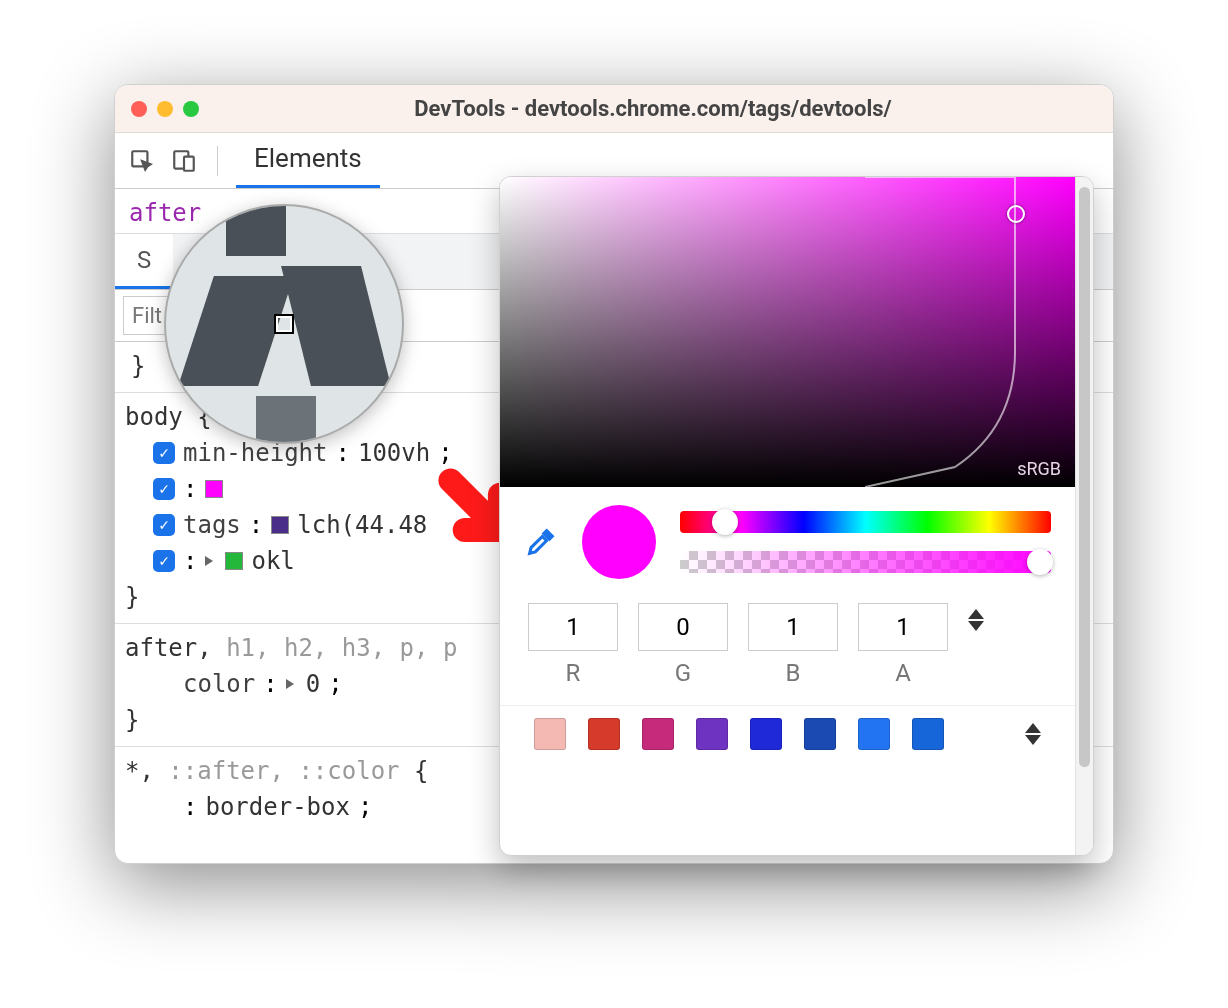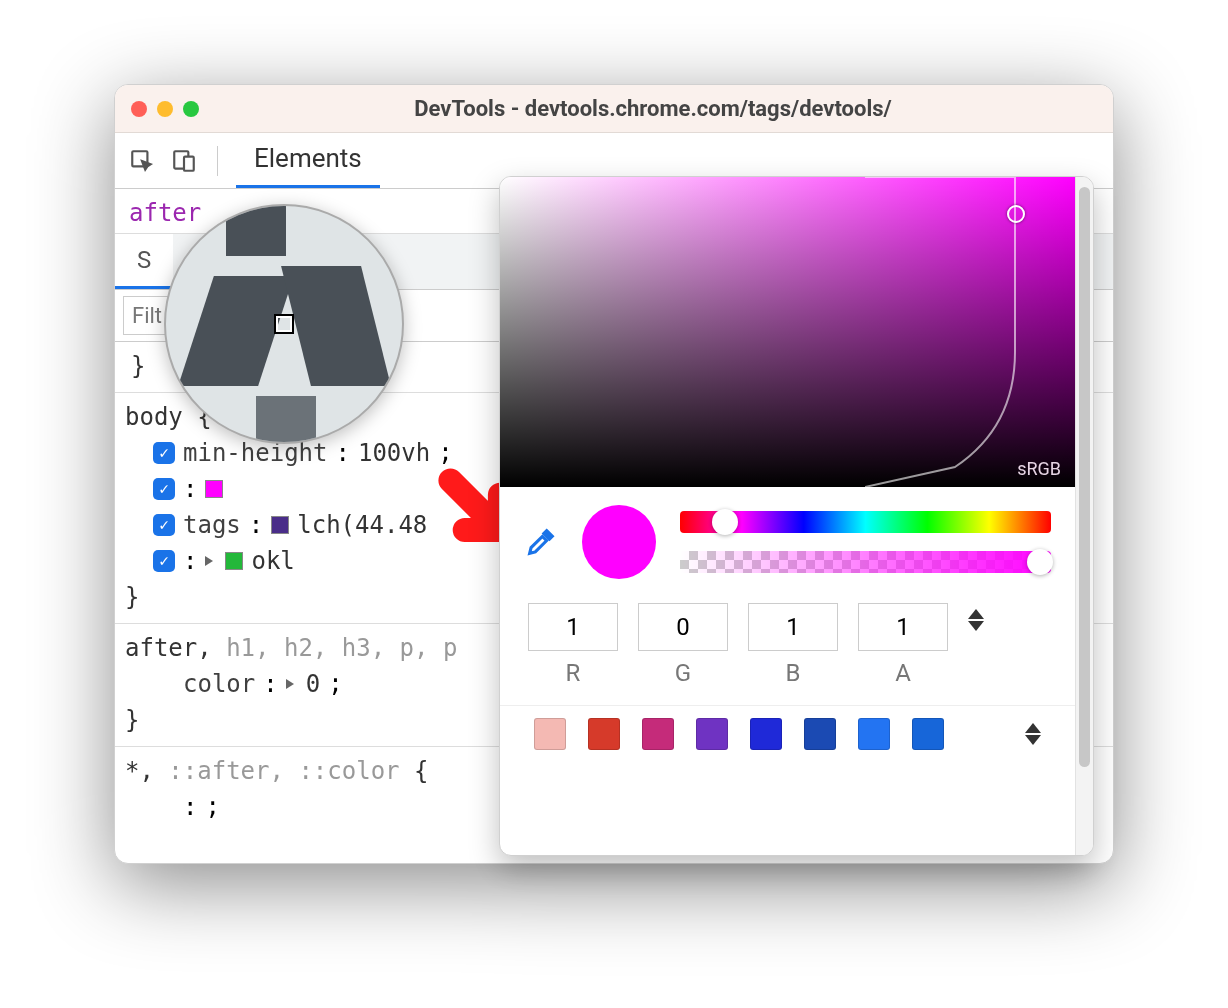--- a/index.html
+++ b/index.html
@@ -377,20 +377,21 @@
         <div class="selector">}</div>
       </div>
 
       <div class="rule" style="border-bottom:none">
         <div class="selector">
           <span>*, </span><span class="muted">::after, ::color</span><span> {</span>
         </div>
         <div class="decl">
           <span style="width:22px"></span>
             <span>:</span>
+          <span class="val">border-box</span>
             <span>;</span>
         </div>
       </div>
     </div>
   </div>
 
   <div class="magnifier">
     <div class="pixel" style="left:60px;top:0;width:60px;height:50px"></div>
     <div class="pixel" style="left:30px;top:70px;width:80px;height:110px;transform:skewX(-18deg)"></div>
     <div class="pixel" style="left:130px;top:60px;width:80px;height:120px;transform:skewX(14deg)"></div>

